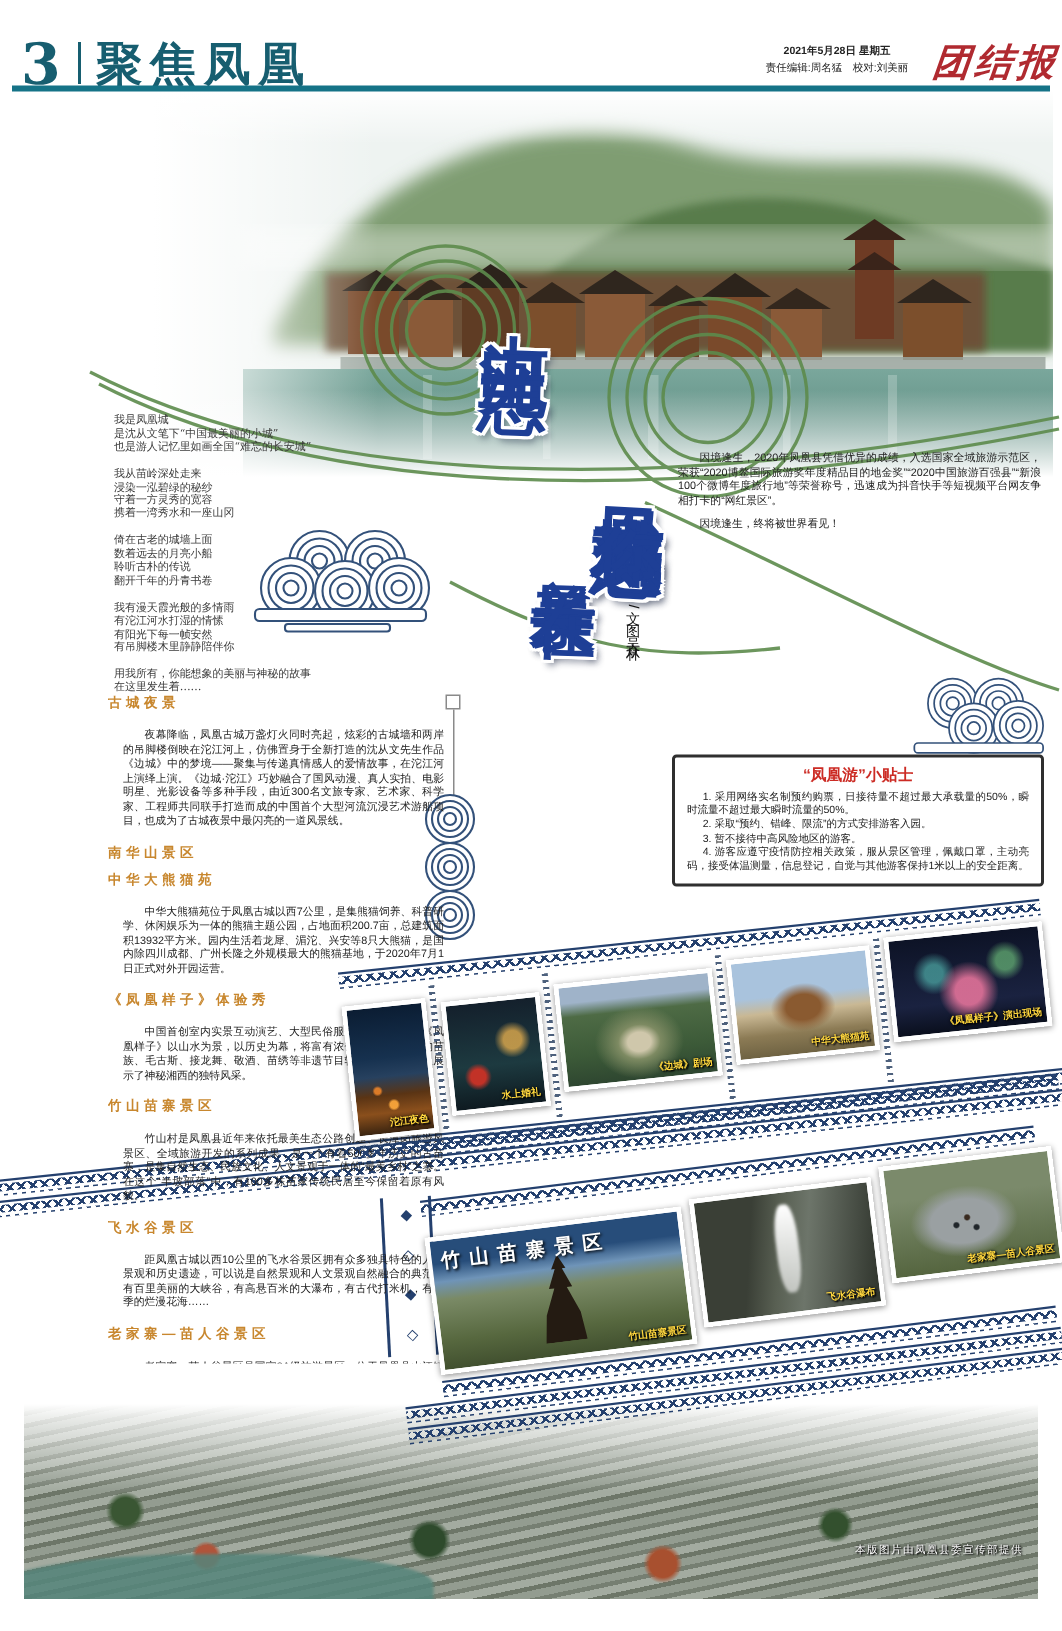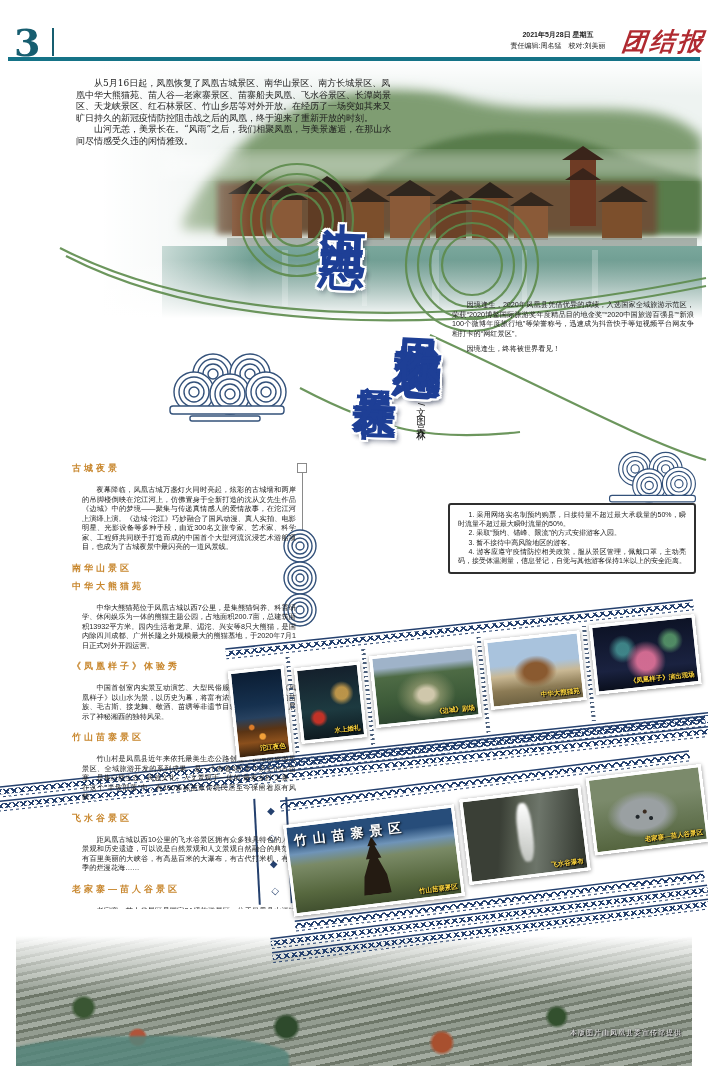--- a/index.html
+++ b/index.html
@@ -148,20 +148,21 @@
   #pan-caption{position:absolute;right:10px;bottom:28px;color:#fff;font-size:7px;letter-spacing:1px;
     text-shadow:0 0 2px #000,1px 1px 1px #000;z-index:2;}
 </style>
 </head>
 <body>
 
 <div id="page">
 
   <div id="page-number">3</div>
   <div id="head-divider"></div>
+  <div id="section-title">聚焦凤凰</div>
   <div id="issue-info">
     <div class="d">2021年5月28日 星期五</div>
     <div>责任编辑:周名猛　校对:刘美丽</div>
   </div>
   <div id="masthead">团结报</div>
   <div id="head-rule"></div>
 
   <svg id="main-photo" viewBox="0 0 600 258">
     <defs>
       <filter id="soft3">
@@ -239,25 +240,42 @@
         <circle cx="472" cy="135" r="42"></circle>
       <circle cx="472" cy="135" r="54"></circle>
         <circle cx="472" cy="135" r="66"></circle>
       <path d="M60,118 C200,190 420,205 706,148"></path>
       <path d="M66,126 C206,198 424,212 706,156"></path>
       <path d="M430,205 C540,255 640,310 706,330"></path>
       <path d="M300,258 C380,300 430,312 520,302"></path>
     </g>
   </svg>
 
-  <div id="lead-intro">
-    <p>从5月16日起，凤凰恢复了凤凰古城景区、南华山景区、南方长城景区、凤凰中华大熊猫苑、苗人谷—老家寨景区、苗寨船夫凤凰、飞水谷景区、长潭岗景区、天龙峡景区、红石林景区、竹山乡居等对外开放。在经历了一场突如其来又旷日持久的新冠疫情防控阻击战之后的凤凰，终于迎来了重新开放的时刻。</p>
-    <p>山河无恙，美景长在。“风雨”之后，我们相聚凤凰，与美景邂逅，在那山水间尽情感受久违的闲情雅致。</p>
-  </div>
-
+
+  <div id="poem">我是凤凰城
+是沈从文笔下“中国最美丽的小城”
+也是游人记忆里如画全国“难忘的长安城”
+
+我从苗岭深处走来
+浸染一泓碧绿的秘纱
+守着一方灵秀的宽容
+携着一湾秀水和一座山冈
+
+倚在古老的城墙上面
+数着远去的月亮小船
+聆听古朴的传说
+翻开千年的丹青书卷
+
+我有漫天霞光般的多情雨
+有沱江河水打湿的情愫
+有阳光下每一帧安然
+有吊脚楼木里静静陪伴你
+
+用我所有，你能想象的美丽与神秘的故事
+在这里发生着……</div>
 
   <div id="title-col-1" class="vtitle">山河无恙</div>
   <div id="title-col-3" class="vtitle">美景长在</div>
   <div id="title-col-2" class="vtitle">凤凰古城欢迎您</div>
   <div id="byline">文/图 吴京林</div>
 
   <svg id="seig-1" class="seig" width="126" height="74" viewBox="0 0 126 74">
     <g stroke="#33517a" fill="#fff" stroke-width="1.4">
       <g>
           <circle cx="45" cy="26" r="20"></circle>
@@ -362,20 +380,21 @@
     <h3 class="sec-h">老家寨—苗人谷景区</h3>
     <p class="sec-b">老家寨—苗人谷景区是国家3A级旅游景区，位于凤凰县山江镇凤凰山江苗族文化生态保护实验区境内。景区内不仅有峡谷、依山而建的古苗寨，还保存着卡酒、卡鼓、拦路歌、赶边边场等浓厚的苗族风俗，是集观光游览、康养休闲、民俗体验等为一体的综合性景区。</p>
   </div>
 
   <div id="right-col">
     <p class="body">因境逢生，2020年凤凰县凭借优异的成绩，入选国家全域旅游示范区，荣获“2020博鳌国际旅游奖年度精品目的地金奖”“2020中国旅游百强县”“新浪100个微博年度旅行地”等荣誉称号，迅速成为抖音快手等短视频平台网友争相打卡的“网红景区”。</p>
     <p class="body">因境逢生，终将被世界看见！</p>
   </div>
 
   <div id="tips-box">
+    <p id="tips-title">“凤凰游”小贴士</p>
     <p class="tip">1. 采用网络实名制预约购票，日接待量不超过最大承载量的50%，瞬时流量不超过最大瞬时流量的50%。</p>
     <p class="tip">2. 采取“预约、错峰、限流”的方式安排游客入园。</p>
     <p class="tip">3. 暂不接待中高风险地区的游客。</p>
     <p class="tip">4. 游客应遵守疫情防控相关政策，服从景区管理，佩戴口罩，主动亮码，接受体温测量，信息登记，自觉与其他游客保持1米以上的安全距离。</p>
   </div>
 
   <div id="strip-1" class="strip">
     <div class="mborder"></div>
     <div class="prow">
       <div class="ph ph-night1">

